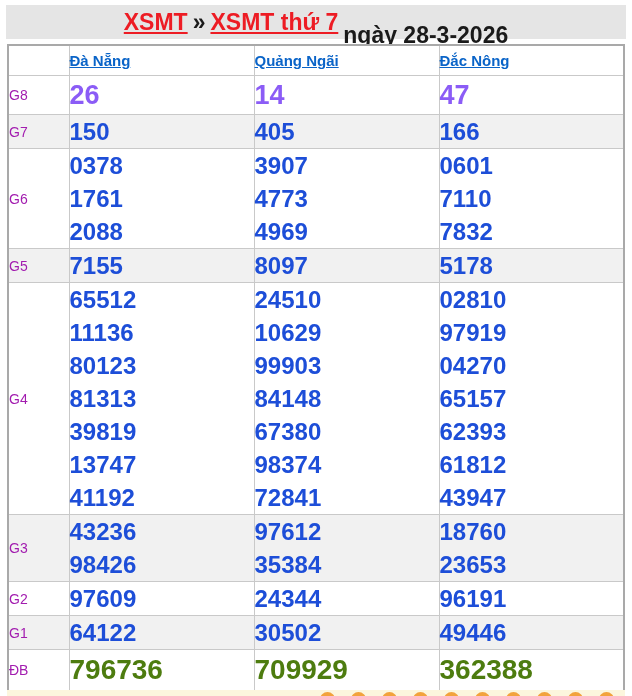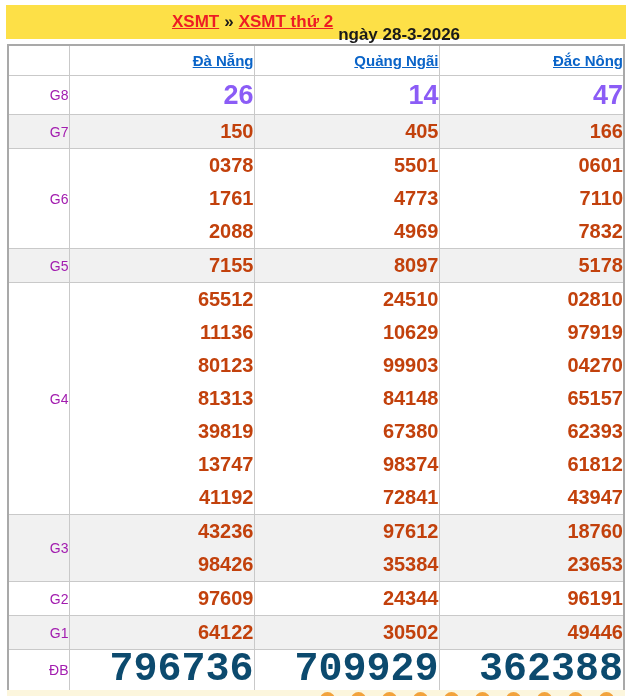--- a/index.html
+++ b/index.html
@@ -6,67 +6,67 @@
   body {
     width:632px; height:696px; background:#ffffff;
     font-family:"Liberation Sans", sans-serif;
     overflow:hidden;
   }
   .page { position:relative; width:632px; height:696px; }
 
   
   .title-bar {
     position:absolute; left:6px; top:5px; width:620px; height:34px;
-    background:#fde047;
+    background:#e5e5e5;
     display:flex; align-items:center; justify-content:center;
-    font-size:17px; font-weight:bold; color:#1a1a1a; white-space:pre;
+    font-size:23px; font-weight:bold; color:#1a1a1a; white-space:pre;
   }
   .title-bar a { cursor:pointer; }
   .title-bar .red-link { color:#ed1c24; text-decoration:underline; }
   .title-bar .sep { color:#1a1a1a; padding:0 5px; }
   .title-bar .date { color:#1a1a1a; padding-left:5px;margin-top:26px; }
 
   
   table.results {
     position:absolute; left:7px; top:44px; width:618px;
     border-collapse:collapse; table-layout:fixed;
     border:2px solid #a9a9a9;
   }
   table.results th, table.results td {
-    border:1px solid #c9c9c9; text-align:right; vertical-align:middle;
+    border:1px solid #c9c9c9; text-align:left; vertical-align:middle;
     padding:0; background:#ffffff;
   }
   col.c-label { width:61px; }
   thead th { height:29px; background:#f1f1f1; font-size:15px; }
   thead a {
     color:#0a64c8; font-weight:bold; text-decoration:underline; cursor:pointer;
   }
   td.label { font-size:14px; font-weight:normal; color:#a21caf; }
-  td .num { line-height:33px; font-size:20px; font-weight:bold; color:#c2410c; }
+  td .num { line-height:33px; font-size:24px; font-weight:bold; color:#1d4ed8; }
   tr.alt td { background:#f1f1f1; }
   tr.g8 .num { font-size:27px; color:#8b5cf6; line-height:38px; }
-  tr.db .num { font-size:40px; color:#0c4a6e; line-height:40px;font-family:Liberation Mono, monospace; }
+  tr.db .num { font-size:28px; color:#4d7c0f; line-height:40px; }
 
   
   .footer-strip {
     position:absolute; left:7px; top:690px; width:618px; height:6px;
     background:#fcf6dd; overflow:hidden;
   }
   .ball {
     position:absolute; top:2px; width:15px; height:15px;
     border-radius:50%; background:#f2a33c; cursor:pointer;
   }
 </style>
 </head>
 <body>
 
 <div class="page">
 
   <div class="title-bar">
-    <a class="red-link">XSMT</a><span class="sep">»</span><a class="red-link">XSMT thứ 2</a><span class="date">ngày 28-3-2026</span>
+    <a class="red-link">XSMT</a><span class="sep">»</span><a class="red-link">XSMT thứ 7</a><span class="date">ngày 28-3-2026</span>
   </div>
 
   <table class="results">
     <colgroup>
       <col class="c-label">
         <col>
         <col>
         <col>
     </colgroup>
     <thead>
@@ -103,21 +103,21 @@
           </td>
         </tr>
         <tr>
           <td class="label">G6</td>
           <td>
             <div class="num">0378</div>
             <div class="num">1761</div>
             <div class="num">2088</div>
           </td>
           <td>
-            <div class="num">5501</div>
+            <div class="num">3907</div>
             <div class="num">4773</div>
             <div class="num">4969</div>
           </td>
           <td>
             <div class="num">0601</div>
             <div class="num">7110</div>
             <div class="num">7832</div>
           </td>
         </tr>
         <tr class="alt">

